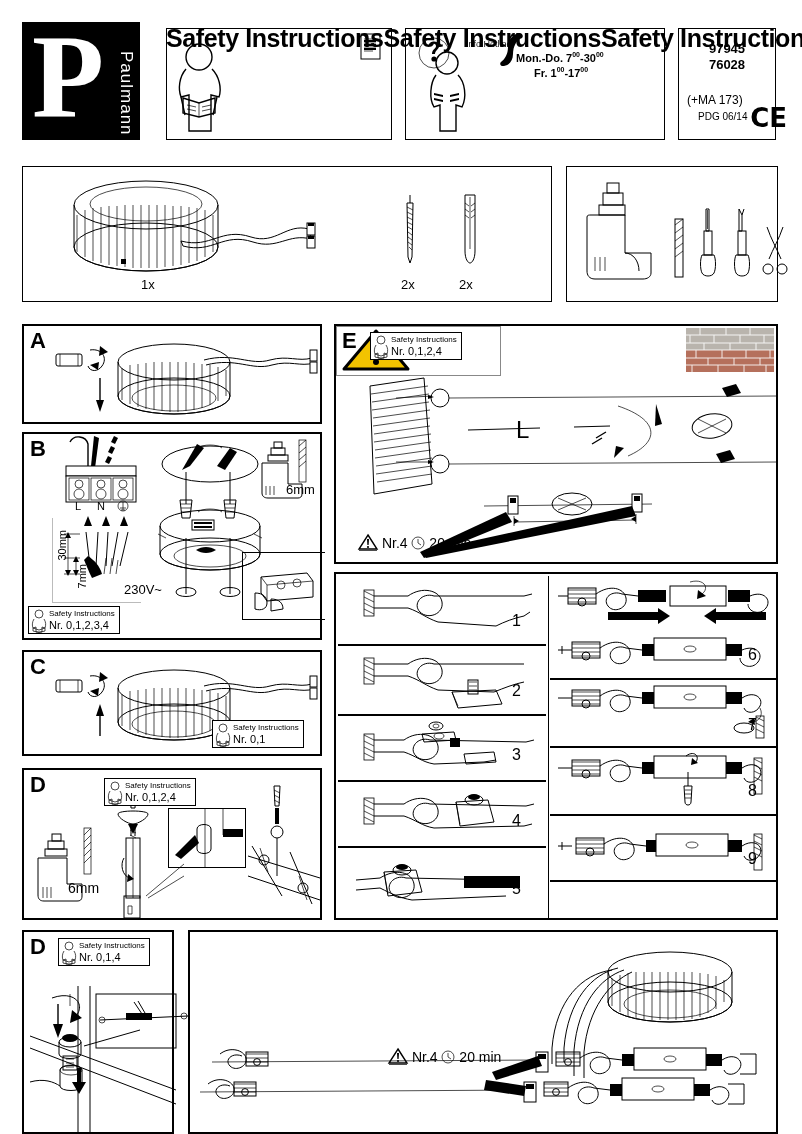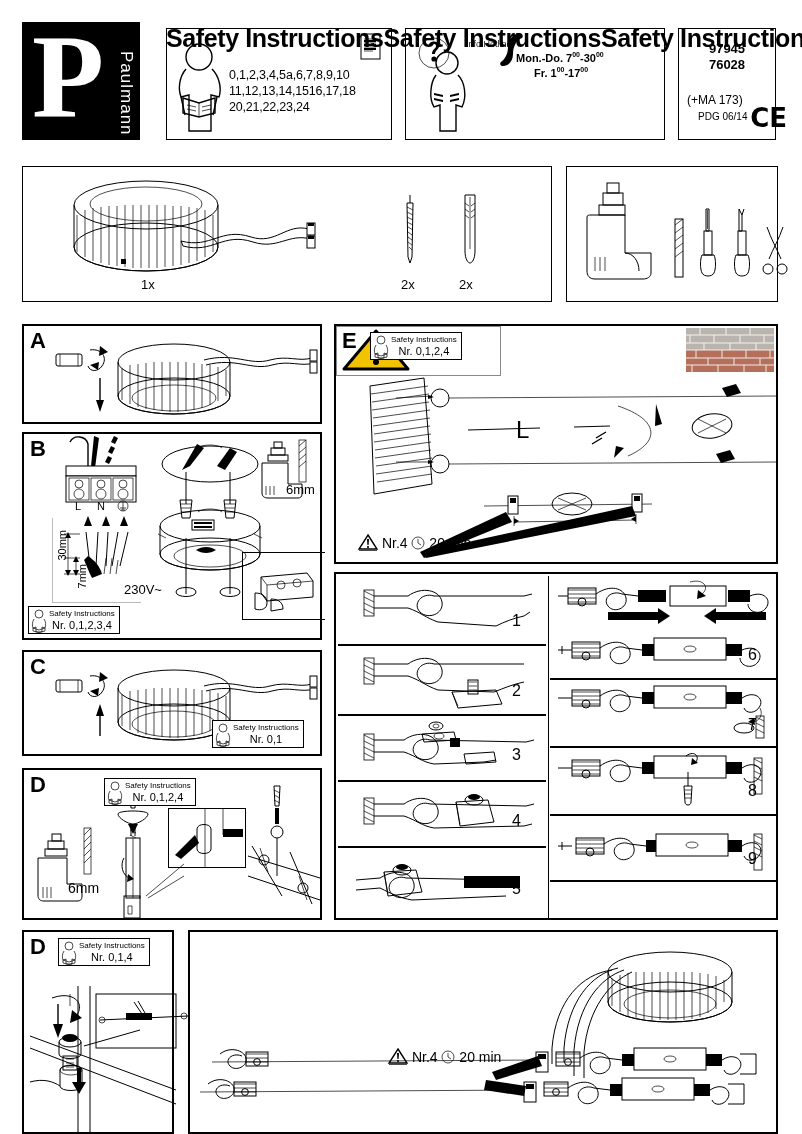--- a/index.html
+++ b/index.html
@@ -39,21 +39,21 @@
 
   #artnos{position:absolute;left:0;right:0;top:12px;text-align:center;
      font-size:13px;font-weight:700;line-height:16px;}
   #ma{position:absolute;left:8px;top:64px;font-size:12px;}
   #pdg{position:absolute;left:19px;top:82px;font-size:10px;}
   #ce{position:absolute;right:-12px;top:74px;font-size:26px;font-weight:700;
       font-family:"DejaVu Sans",sans-serif;}
 
   
   .sitag{position:absolute;border:1px solid #000;background:#fff;
-     padding:1px 4px 2px 20px;font-size:8.5px;line-height:10.5px;z-index:20;text-align:center;}
+     padding:1px 4px 2px 20px;font-size:8.5px;line-height:10.5px;z-index:20;}
   .sitag .t1{font-size:8px;}
   .sitag .t2{font-size:11px;}
   .sitag svg{position:absolute;left:2px;top:2px;}
 
   
   .plabel{position:absolute;font-size:22px;font-weight:700;}
   .cap{position:absolute;font-size:13px;}
   .stepnum{position:absolute;font-size:16px;font-weight:400;}
   .dim{position:absolute;font-size:11px;}
 
@@ -78,25 +78,20 @@
 </div>
 
 <div class="box hbox" id="hbox1">
   <svg class="abs" style="left:8px;top:14px" width="52" height="92">
     <ellipse cx="24" cy="14" rx="13" ry="13" class="lnw"></ellipse>
     <path class="lnw" d="M11 26 C4 34 3 46 6 54 L14 52 L14 88 L36 88 L36 52 L44 54 C47 45 44 33 37 26"></path>
     <path class="lnw" d="M6 54 L10 72 M42 54 L38 72"></path>
     <path class="lnw" d="M8 55 L24 60 L40 55 L40 70 L24 74 L8 70 Z"></path>
     <path class="thin" d="M24 60 L24 74 M12 62 L21 64 M12 66 L21 68 M27 64 L36 62 M27 68 L36 66"></path>
   </svg>
-  <div class="numlines">
-    <div>0,1,2,3,4,5a,6,7,8,9,10</div>
-    <div>11,12,13,14,1516,17,18</div>
-    <div>20,21,22,23,24</div>
-  </div>
   <svg class="abs" style="left:192px;top:4px" width="24" height="28">
     <rect x="2" y="1" width="19" height="25" class="wh"></rect>
     <path class="thin" d="M5 6 H17 M5 10 H17 M5 14 H17 M5 18 H14"></path>
     <path class="fill" d="M5 7 H17 V9 H5 Z M5 11 H17 V13 H5 Z M5 15 H17 V17 H5 Z"></path>
   </svg>
 </div>
 
 <div class="box hbox" id="hbox2">
   <svg class="abs" style="left:8px;top:8px" width="62" height="98">
     <circle cx="20" cy="16" r="15" class="thin"></circle>

